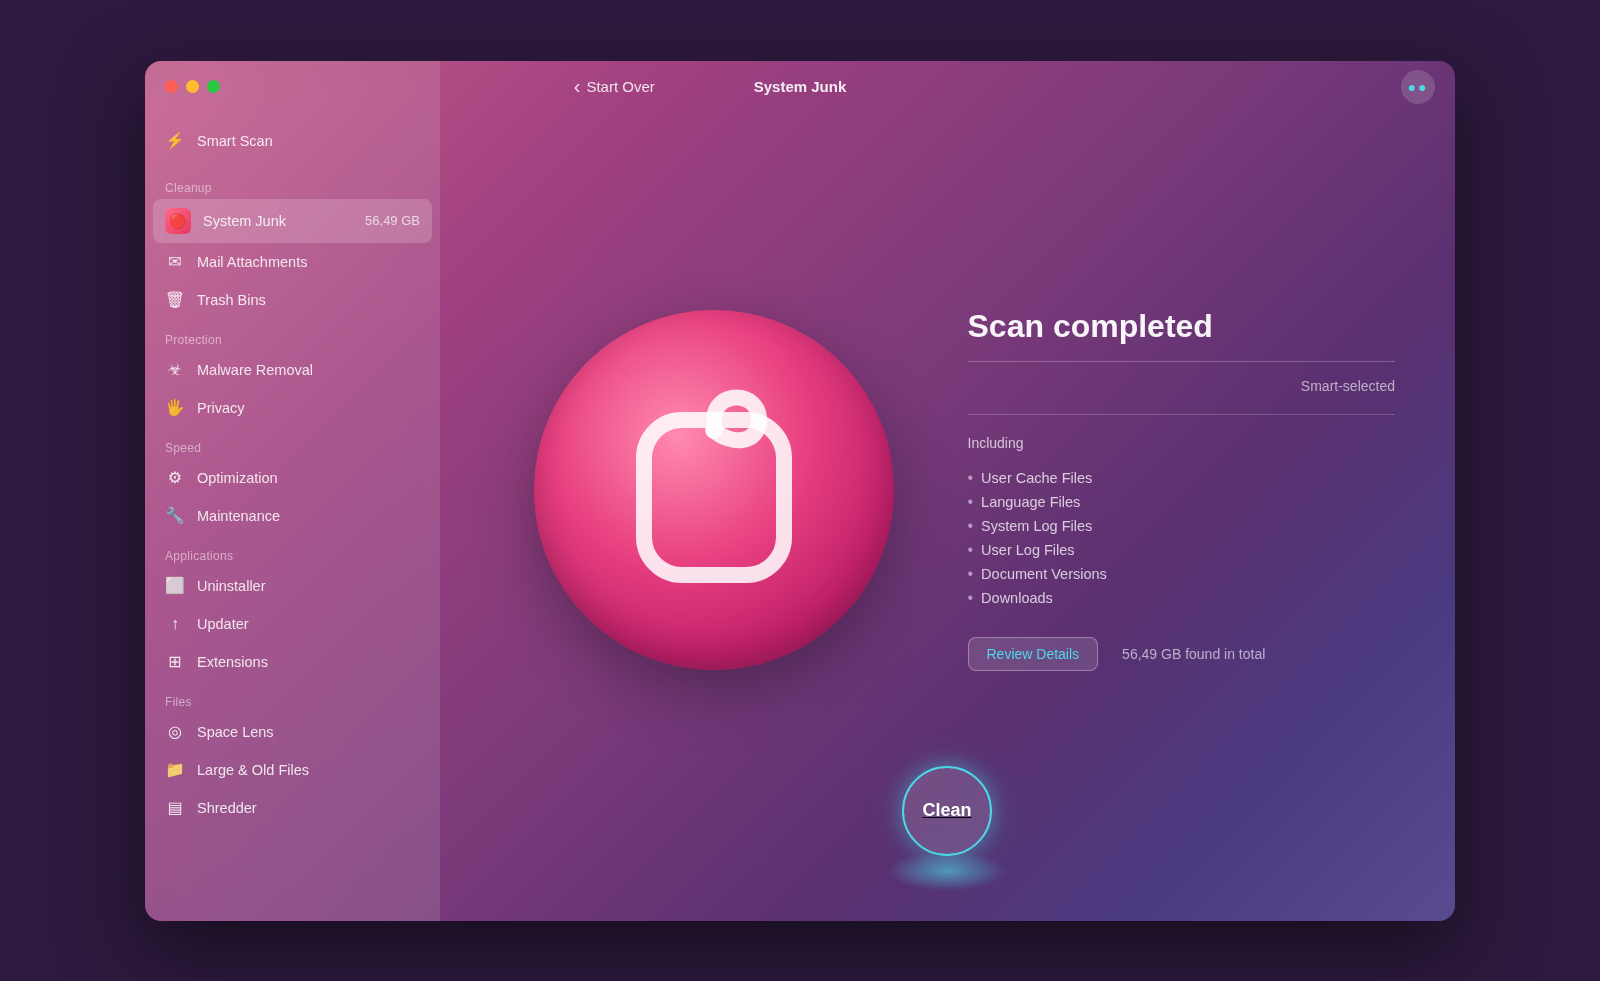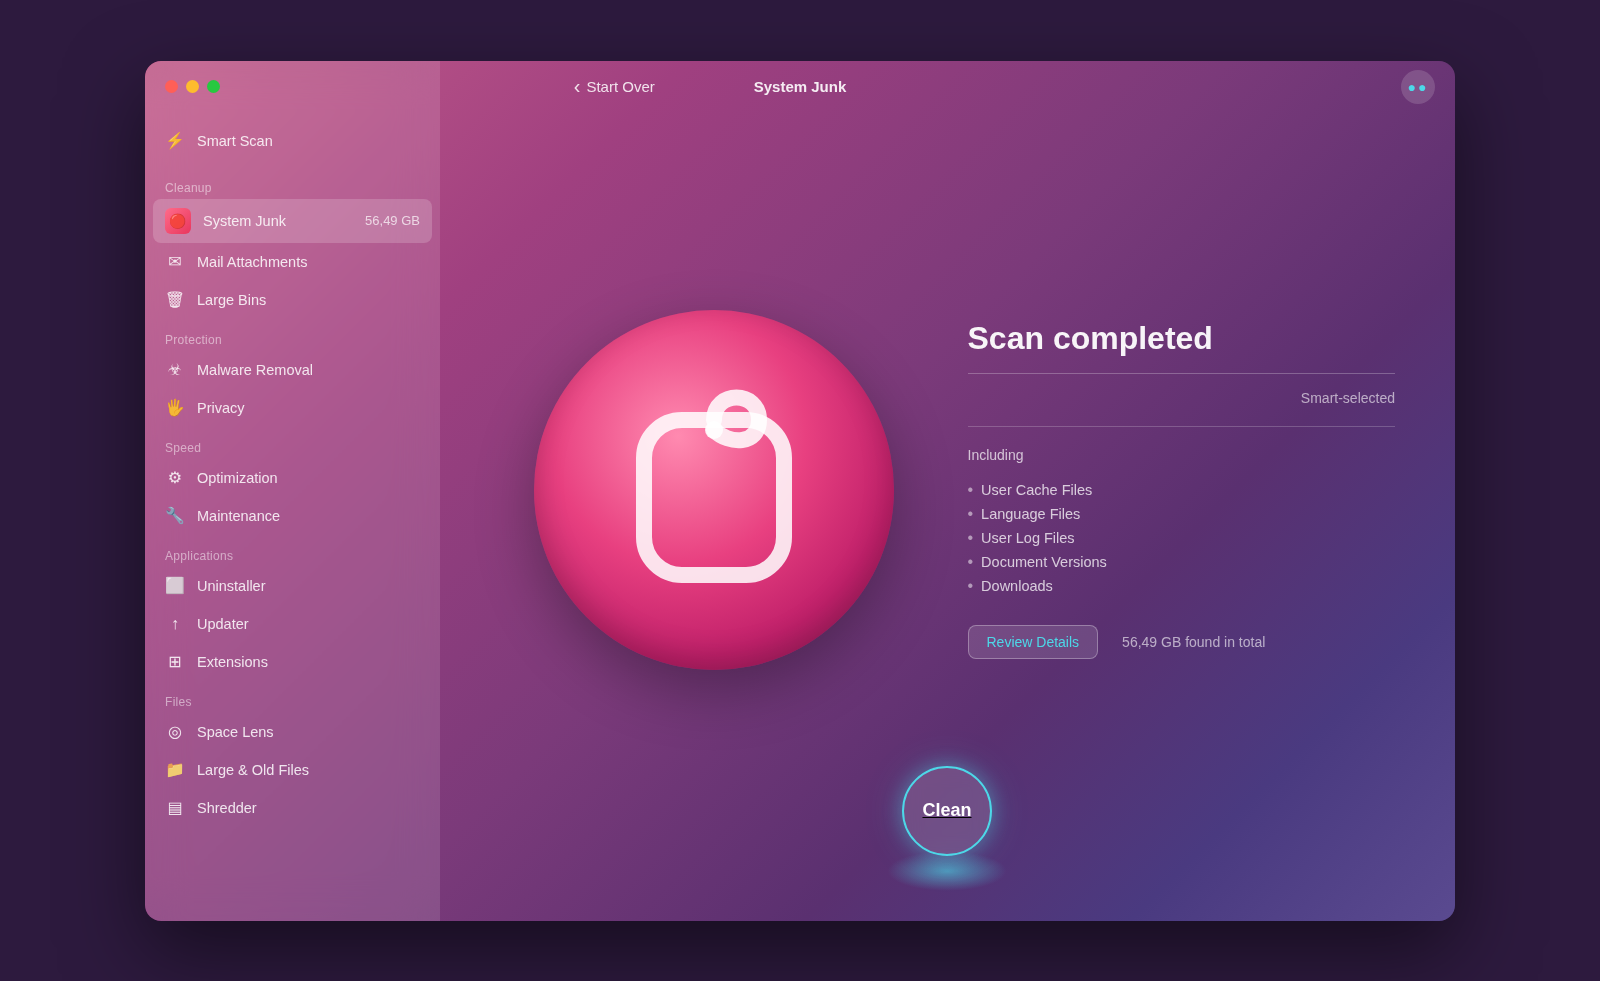--- a/index.html
+++ b/index.html
@@ -346,21 +346,21 @@
       <span class="app-icon" style="font-size:14px;">🔴</span>
       <span>System Junk</span>
       <span class="item-size">56,49 GB</span>
     </div>
     <div class="sidebar-item">
       <span class="sidebar-icon">✉</span>
       <span>Mail Attachments</span>
     </div>
     <div class="sidebar-item">
       <span class="sidebar-icon">🗑</span>
-      <span>Large Bins</span>
+      <span>Trash Bins</span>
     </div>
 
     <div class="sidebar-section-label">Protection</div>
     <div class="sidebar-item">
       <span class="sidebar-icon">☣</span>
       <span>Malware Removal</span>
     </div>
     <div class="sidebar-item">
       <span class="sidebar-icon">🖐</span>
       <span>Privacy</span>
@@ -428,20 +428,23 @@
       <div class="divider2"></div>
       <div class="including-label">Including</div>
       <ul class="file-list">
         <li>
             <span>User Cache Files</span>
           </li>
         <li>
             <span>Language Files</span>
           </li>
         <li>
+            <span>System Log Files</span>
+          </li>
+        <li>
             <span>User Log Files</span>
           </li>
         <li>
             <span>Document Versions</span>
           </li>
         <li>
             <span>Downloads</span>
           </li>
       </ul>
       <div class="action-row">

